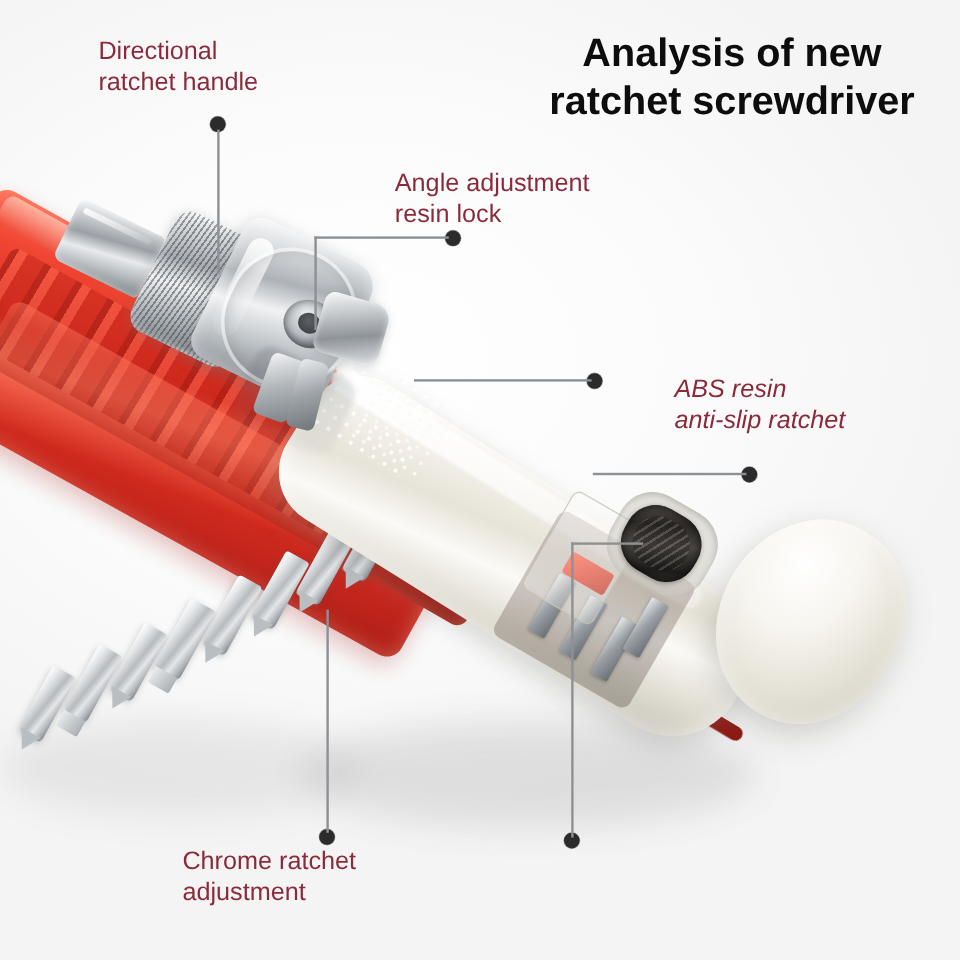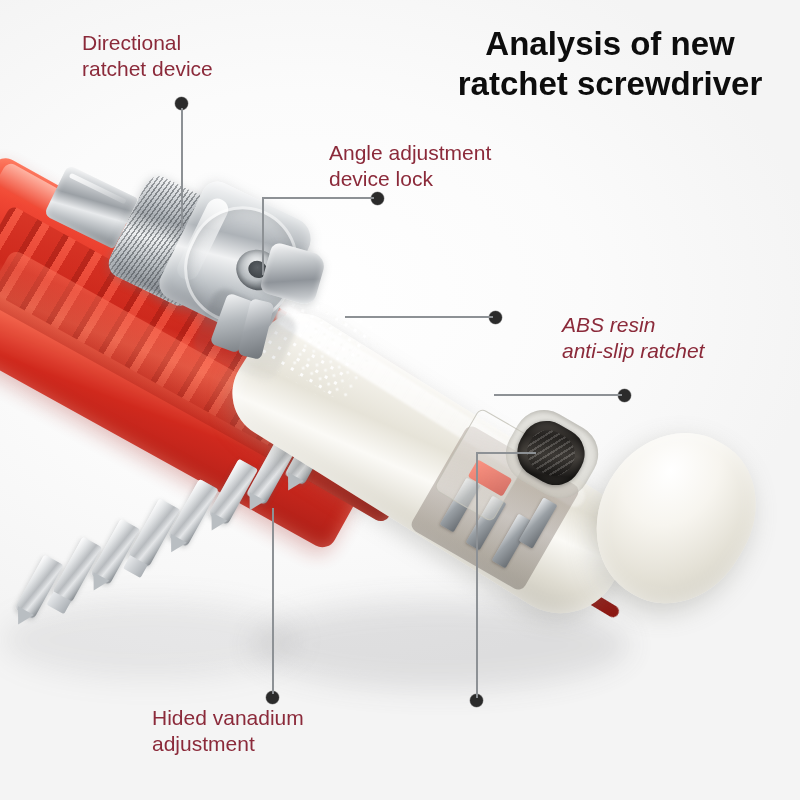--- a/index.html
+++ b/index.html
@@ -280,37 +280,37 @@
     <div class="clawA"></div>
     <div class="clawB"></div>
     <div class="socket"></div>
     <div class="pivot"></div>
   </div>
 
   <div id="annots">
 
     <div class="title" style="left:430px;top:24px;width:360px;"><span>Analysis of new</span><br><span>ratchet screwdriver</span></div>
 
-    <div class="lbl c" style="left:82px;top:30px;width:200px;"><span>Directional</span><br><span>ratchet device</span></div>
+    <div class="lbl c" style="left:82px;top:30px;width:200px;"><span>Directional</span><br><span>ratchet handle</span></div>
     <div class="dot" style="left:175px;top:97px;"></div>
     <div class="ln v" style="left:181px;top:108px;height:120px;"></div>
 
-    <div class="lbl c" style="left:329px;top:140px;width:220px;"><span>Angle adjustment</span><br><span>device lock</span></div>
+    <div class="lbl c" style="left:329px;top:140px;width:220px;"><span>Angle adjustment</span><br><span>resin lock</span></div>
     <div class="dot" style="left:371px;top:192px;"></div>
     <div class="ln h" style="left:262px;top:197px;width:112px;"></div>
     <div class="ln v" style="left:262px;top:197px;height:78px;"></div>
 
     <div class="lbl c" style="left:562px;top:312px;width:225px;font-style:italic;"><span>ABS resin</span><br><span>anti-slip ratchet</span></div>
     <div class="dot" style="left:618px;top:389px;"></div>
     <div class="ln h" style="left:494px;top:394px;width:128px;"></div>
 
     <div class="dot" style="left:489px;top:311px;"></div>
     <div class="ln h" style="left:345px;top:316px;width:148px;"></div>
 
-    <div class="lbl c" style="left:152px;top:705px;width:250px;"><span>Hided vanadium</span><br><span>adjustment</span></div>
+    <div class="lbl c" style="left:152px;top:705px;width:250px;"><span>Chrome ratchet</span><br><span>adjustment</span></div>
     <div class="dot" style="left:266px;top:691px;"></div>
     <div class="ln v" style="left:272px;top:508px;height:186px;"></div>
 
     <div class="dot" style="left:470px;top:694px;"></div>
     <div class="ln v" style="left:476px;top:452px;height:246px;"></div>
     <div class="ln h" style="left:476px;top:452px;width:60px;"></div>
   </div>
 </div>
 
 </body></html>

